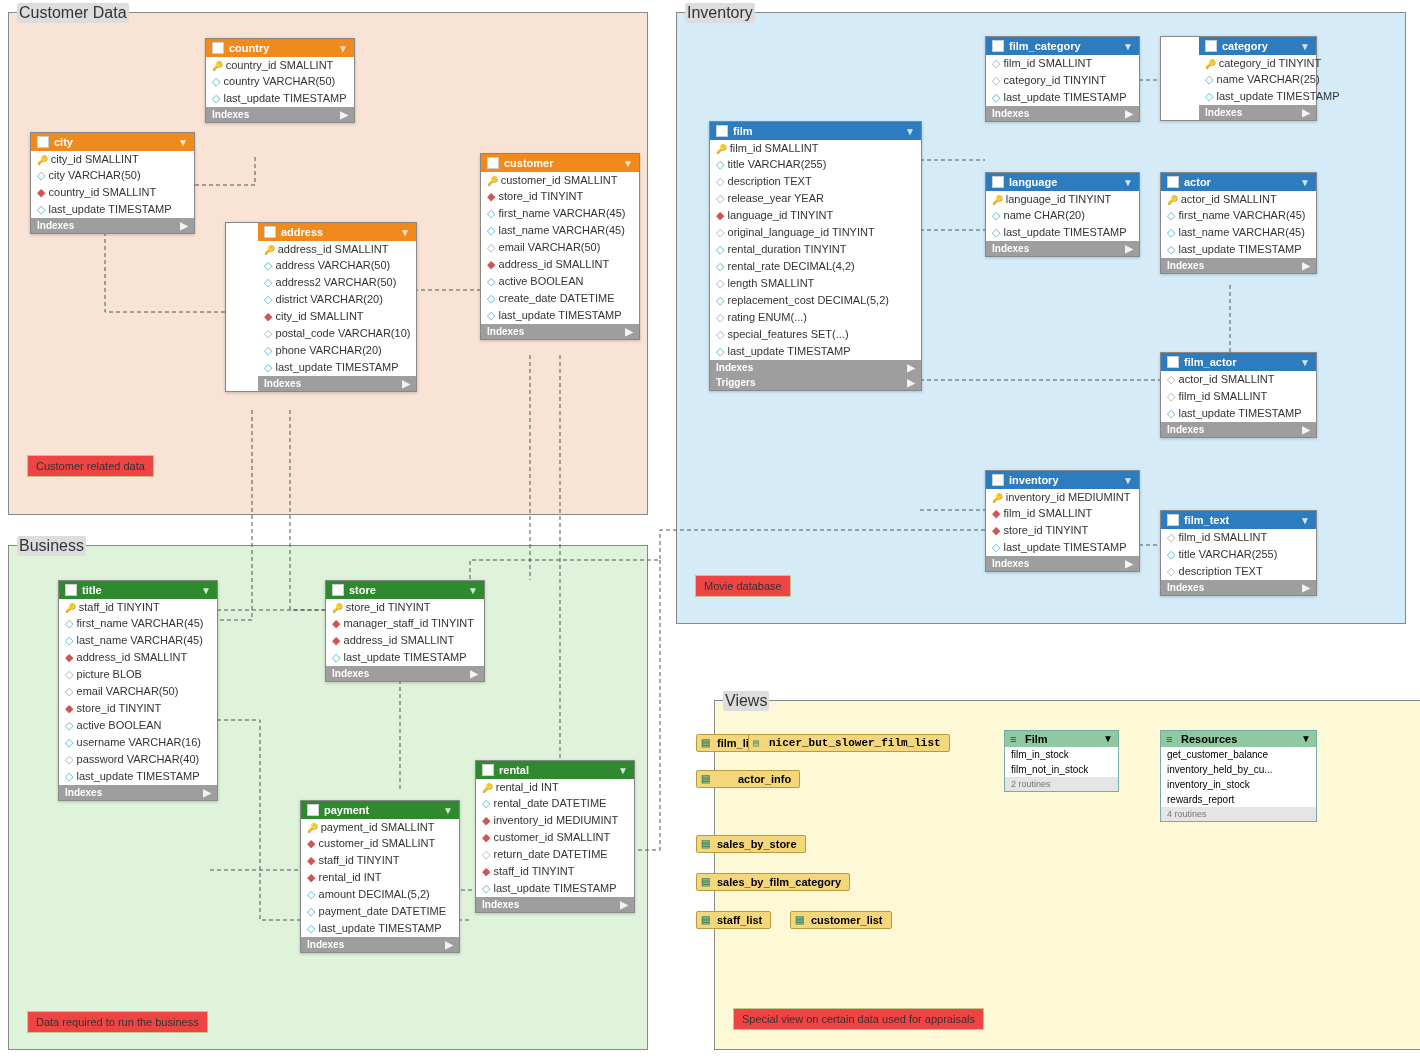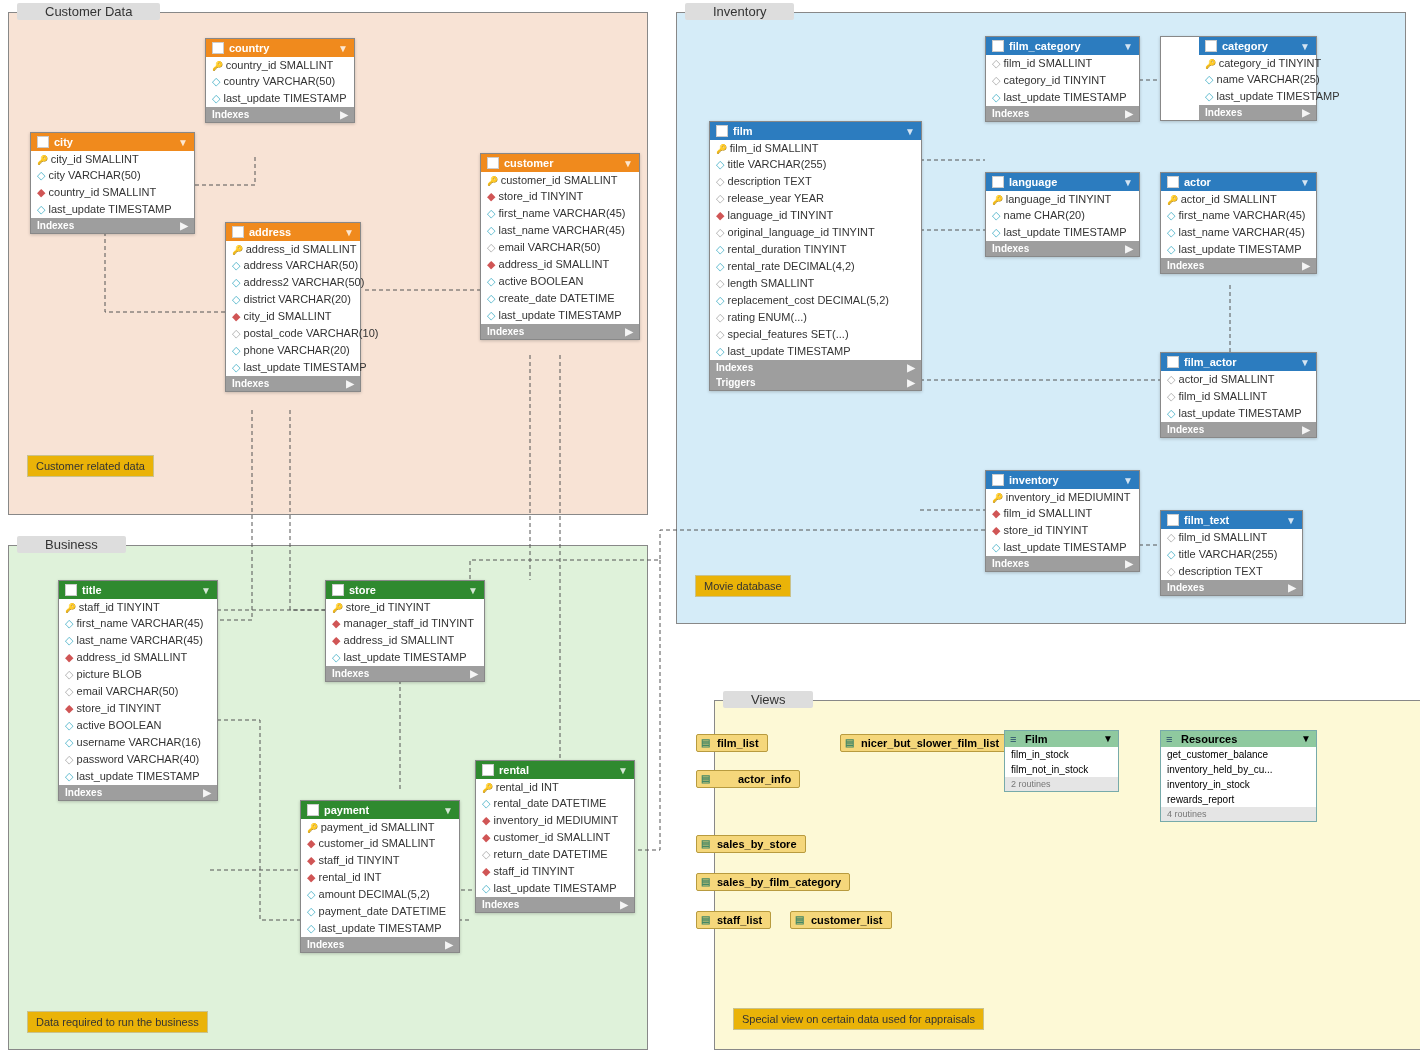--- a/index.html
+++ b/index.html
@@ -1,23 +1,23 @@
 <!DOCTYPE html>
 <html><head>
 <meta charset="utf-8">
 <style>
   * { box-sizing: border-box; margin: 0; padding: 0; }
   body { font-family: Arial, sans-serif; font-size: 11px; background: #fff; width: 1420px; height: 1060px; position: relative; }
   .region { position: absolute; border: 1px solid #888; }
-  .region-label { position: absolute; top: -10px; left: 8px; background: #ddd; padding: 1px 28px; font-size: 13px; color: #333; border-radius: 2px; z-index: 2; }
+  .region-label { position: absolute; top: -10px; left: 8px; background: #ddd; padding: 1px 2px; font-size: 16px; color: #333; border-radius: 2px; z-index: 2; }
   .region-customer { background: #f8e3d5; left: 8px; top: 12px; width: 640px; height: 503px; }
   .region-inventory { background: #d5ecf8; left: 676px; top: 12px; width: 730px; height: 612px; }
   .region-business  { background: #dff2da; left: 8px; top: 545px; width: 640px; height: 505px; }
   .region-views     { background: #fdf9d6; left: 714px; top: 700px; width: 730px; height: 350px; }
-  .note { position: absolute; background: #eab308; border: 1px solid #c9c28d; padding: 4px 8px; font-size: 11px; color: #333; }
+  .note { position: absolute; background: #ef4444; border: 1px solid #c9c28d; padding: 4px 8px; font-size: 11px; color: #333; }
   .table { position: absolute; background: #fff; border: 1px solid #888; font-size: 11px; box-shadow: 0 1px 3px rgba(0,0,0,.2); z-index: 5; }
   .thead { display: flex; align-items: center; padding: 3px 6px; font-weight: bold; color: #fff; }
   .thead .ticon { display:inline-block; width:12px; height:12px; background:#fff; margin-right:5px; border:1px solid rgba(0,0,0,.2); }
   .thead .tchev { margin-left:auto; font-size:10px; opacity:.8; }
   .tc-orange .thead { background: #f08a1d; }
   .tc-blue   .thead { background: #2c7cbf; }
   .tc-green  .thead { background: #2f8a2f; }
   .row { padding: 2px 6px; color: #333; white-space: nowrap; }
   .row.pk::before { content:"🔑 "; font-size:9px; color:#d9a300; }
   .row.ix::before { content:"◇ "; color:#4bb2c8; }
@@ -131,21 +131,21 @@
       <div class="row ix">city VARCHAR(50)</div>
       <div class="row fk">country_id SMALLINT</div>
       <div class="row ix">last_update TIMESTAMP</div>
     </div>
   <div class="footer">
       <span>Indexes</span>
       <span class="arrow">▶</span>
     </div>
 </div>
 
-<div class="table tc-orange" style="left:225px; top:222px; width:136px;">
+<div class="table tc-orange" style="left:225px; top:222px; width:192px;padding-left:32px;">
   <div class="thead">
       <span class="ticon"></span>
       <span>address</span>
       <span class="tchev">▼</span>
     </div>
   <div id="cols-address">
       <div class="row pk">address_id SMALLINT</div>
       <div class="row ix">address VARCHAR(50)</div>
       <div class="row ix">address2 VARCHAR(50)</div>
       <div class="row ix">district VARCHAR(20)</div>
@@ -311,21 +311,21 @@
       <div class="row fk">film_id SMALLINT</div>
       <div class="row fk">store_id TINYINT</div>
       <div class="row ix">last_update TIMESTAMP</div>
     </div>
   <div class="footer">
       <span>Indexes</span>
       <span class="arrow">▶</span>
     </div>
 </div>
 
-<div class="table tc-blue" style="left:1160px; top:510px; width:143px;">
+<div class="table tc-blue" style="left:1160px; top:510px; width:157px;">
   <div class="thead">
       <span class="ticon"></span>
       <span>film_text</span>
       <span class="tchev">▼</span>
     </div>
   <div id="cols-film_text">
       <div class="row pl">film_id SMALLINT</div>
       <div class="row ix">title VARCHAR(255)</div>
       <div class="row pl">description TEXT</div>
     </div>
@@ -414,21 +414,21 @@
       <div class="row fk">staff_id TINYINT</div>
       <div class="row ix">last_update TIMESTAMP</div>
     </div>
   <div class="footer">
       <span>Indexes</span>
       <span class="arrow">▶</span>
     </div>
 </div>
 
 <div class="viewchip" style="left:696px; top:734px;">film_list</div>
-<div class="viewchip" style="left:840px; top:734px;">nicer_but_slower_film_list</div>
+<div class="viewchip" style="left:748px; top:734px;font-family:Liberation Mono, monospace;">nicer_but_slower_film_list</div>
 <div class="viewchip" style="left:696px; top:770px;padding-left:41px;">actor_info</div>
 <div class="viewchip" style="left:696px; top:835px;">sales_by_store</div>
 <div class="viewchip" style="left:696px; top:873px;">sales_by_film_category</div>
 <div class="viewchip" style="left:696px; top:911px;">staff_list</div>
 <div class="viewchip" style="left:790px; top:911px;">customer_list</div>
 
 <div class="routinebox" style="left:1004px; top:730px; width:115px;">
   <div class="rhead"><span>Film</span><span class="tchev">▼</span></div>
   <div class="rrow">film_in_stock</div>
   <div class="rrow">film_not_in_stock</div>

